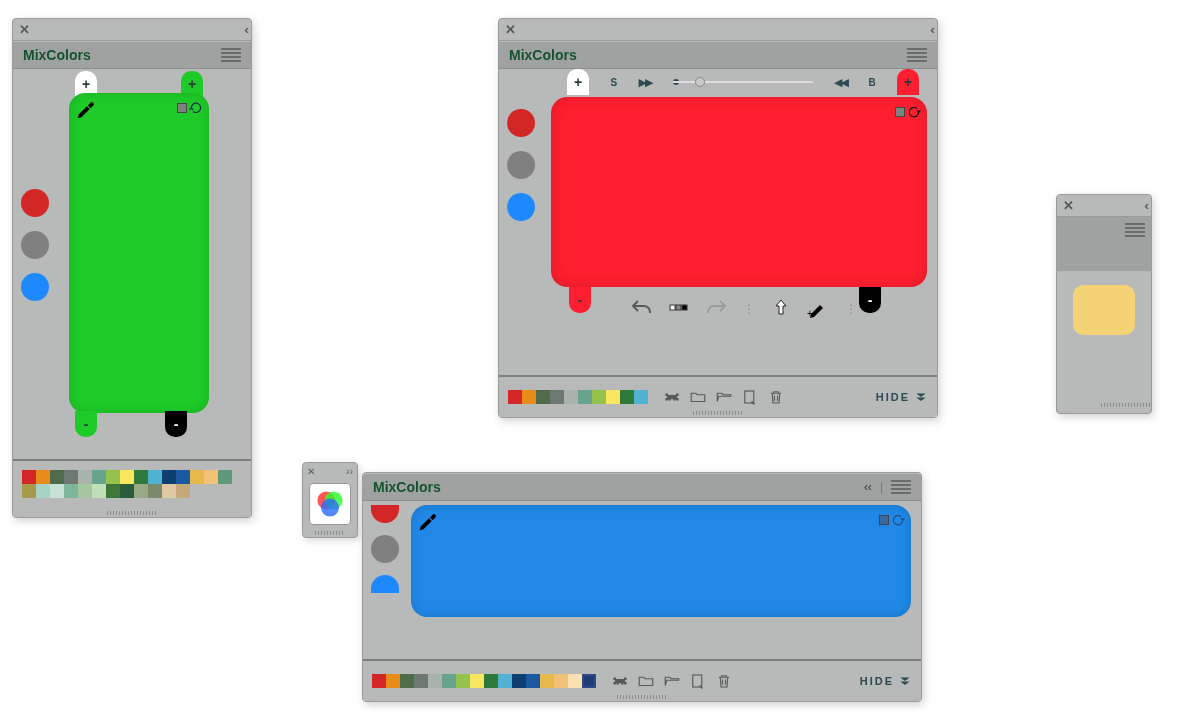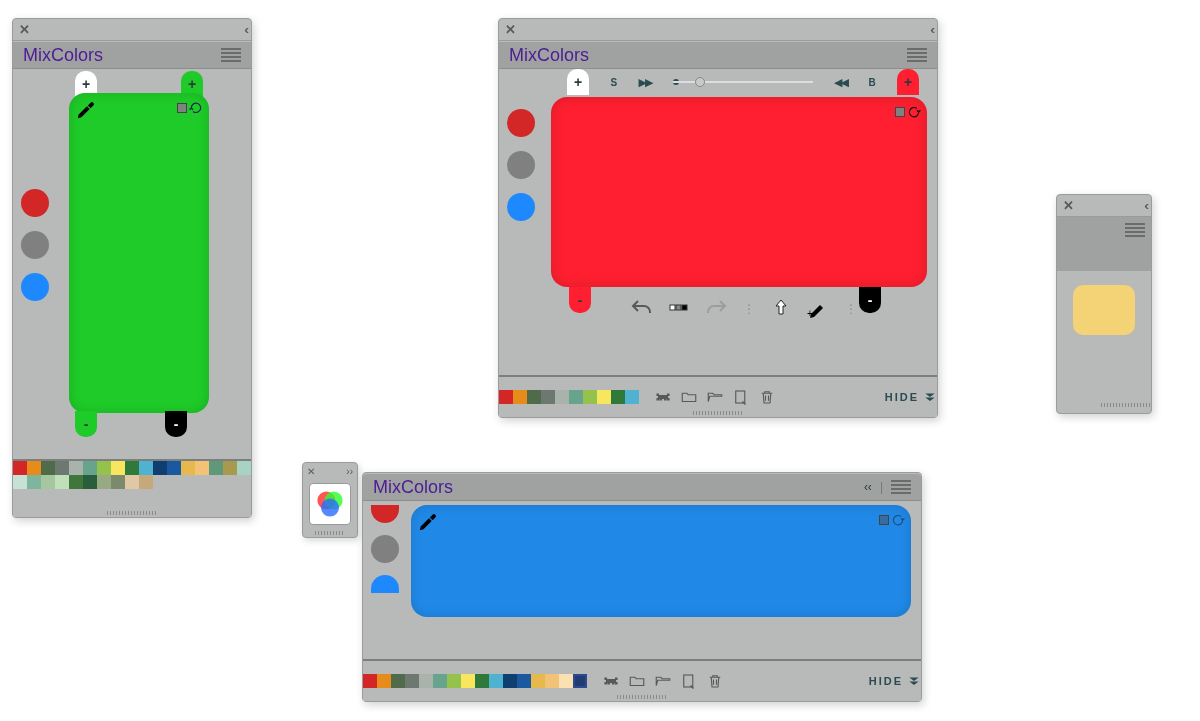--- a/index.html
+++ b/index.html
@@ -4,25 +4,25 @@
 <style>
   html,body{margin:0;padding:0;background:#fff;font-family:Verdana,Geneva,sans-serif;font-size:12px;color:#2b3b3f;width:1200px;height:721px;}
   *{box-sizing:border-box}
 
   
   .panel{position:absolute;background:#b8bab9;border:1px solid #9a9c9b;border-radius:4px;box-shadow:2px 3px 8px rgba(0,0,0,.18);display:flex;flex-direction:column;}
   .titlebar{height:22px;background:#b8bab9;border-bottom:1px solid #9a9c9b;border-radius:4px 4px 0 0;display:flex;align-items:center;justify-content:space-between;padding:0 6px;position:relative;}
   .titlebar .x-icon{font-weight:bold;color:#585a59;font-size:13px;cursor:pointer;}
   .titlebar .chev{color:#585a59;font-size:13px;letter-spacing:-4px;cursor:pointer;}
   .header{height:28px;background:#a0a2a1;display:flex;align-items:center;justify-content:space-between;padding:0 10px;border-top:1px solid #babcbb;border-bottom:1px solid #8c8e8d;}
-  .header .title{font-weight:normal;color:#4c1d95;font-size:18px;}
+  .header .title{font-weight:bold;color:#14532d;font-size:14px;}
   .menu-icon{width:20px;display:flex;flex-direction:column;gap:2px;cursor:pointer;}
   .menu-icon span{height:2px;background:#6a6c6b;display:block;}
   .body{flex:1;padding:8px;position:relative;background:#b8bab9;}
-  .footer{background:#b8bab9;display:flex;align-items:center;gap:6px;padding:0;border-top:2px solid #7d7f7e;position:relative;}
+  .footer{background:#b8bab9;display:flex;align-items:center;gap:6px;padding:9px;border-top:2px solid #7d7f7e;position:relative;}
   .grip{position:absolute;bottom:2px;left:50%;transform:translateX(-50%);width:50px;height:4px;background:repeating-linear-gradient(90deg,#8a8c8b 0,#8a8c8b 1px,transparent 1px,transparent 3px);}
 
   
   .dotcol{position:absolute;left:8px;display:flex;flex-direction:column;gap:14px;}
   .dot{width:28px;height:28px;border-radius:50%;}
 
   
   .mix{position:absolute;border-radius:16px;}
   .eyedrop,.refresh{position:absolute;cursor:pointer;}
   .eyedrop{top:6px;left:6px;width:22px;height:22px;}

